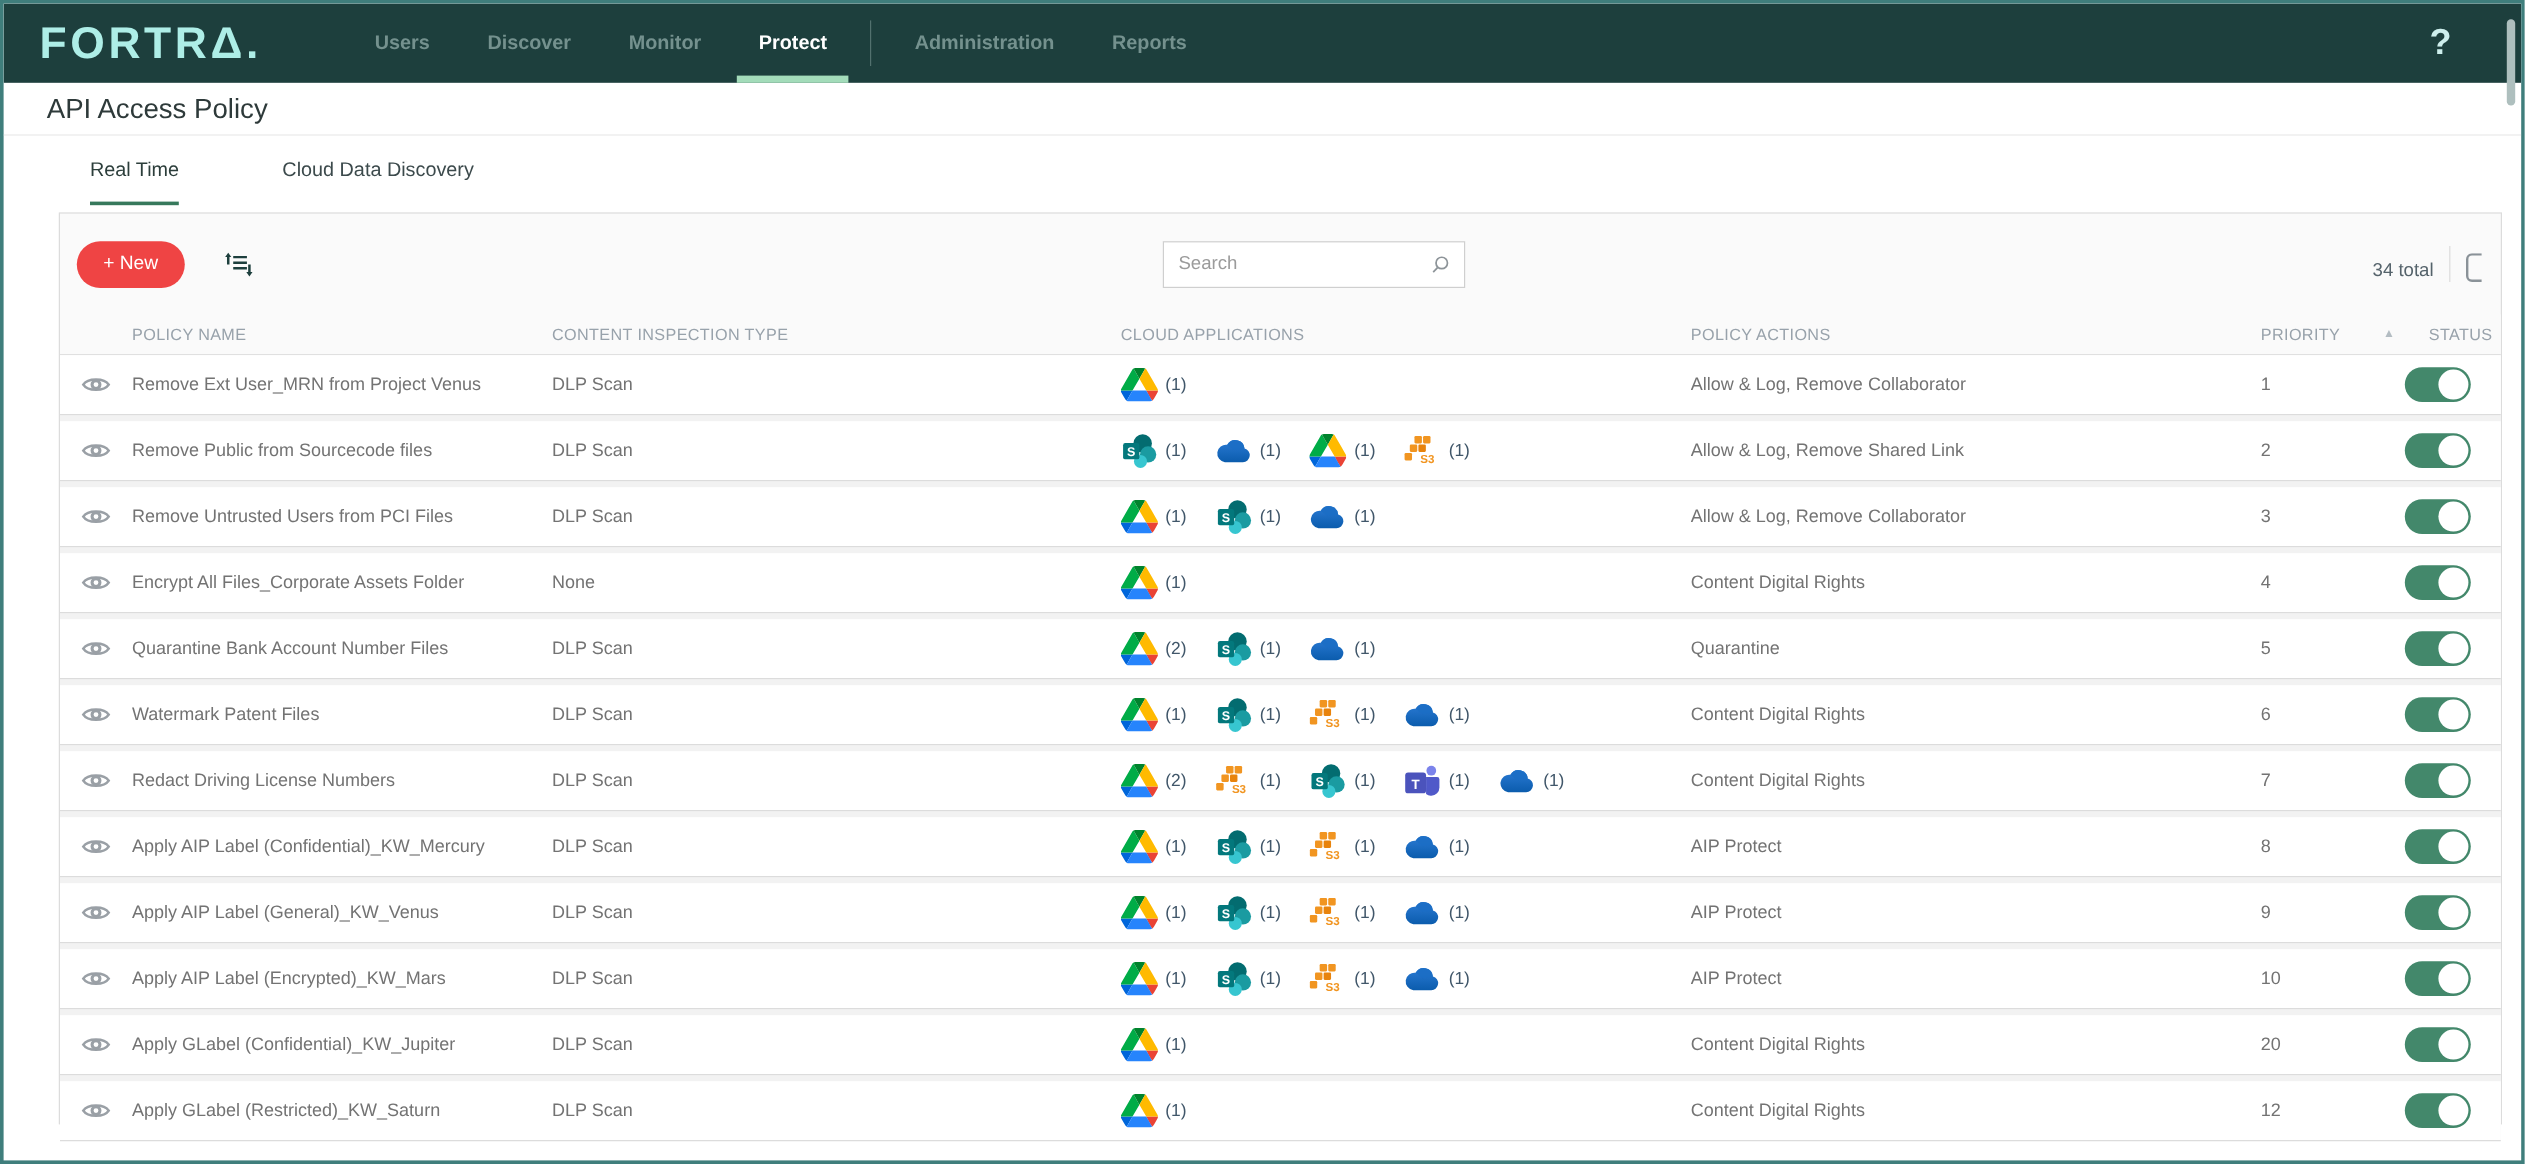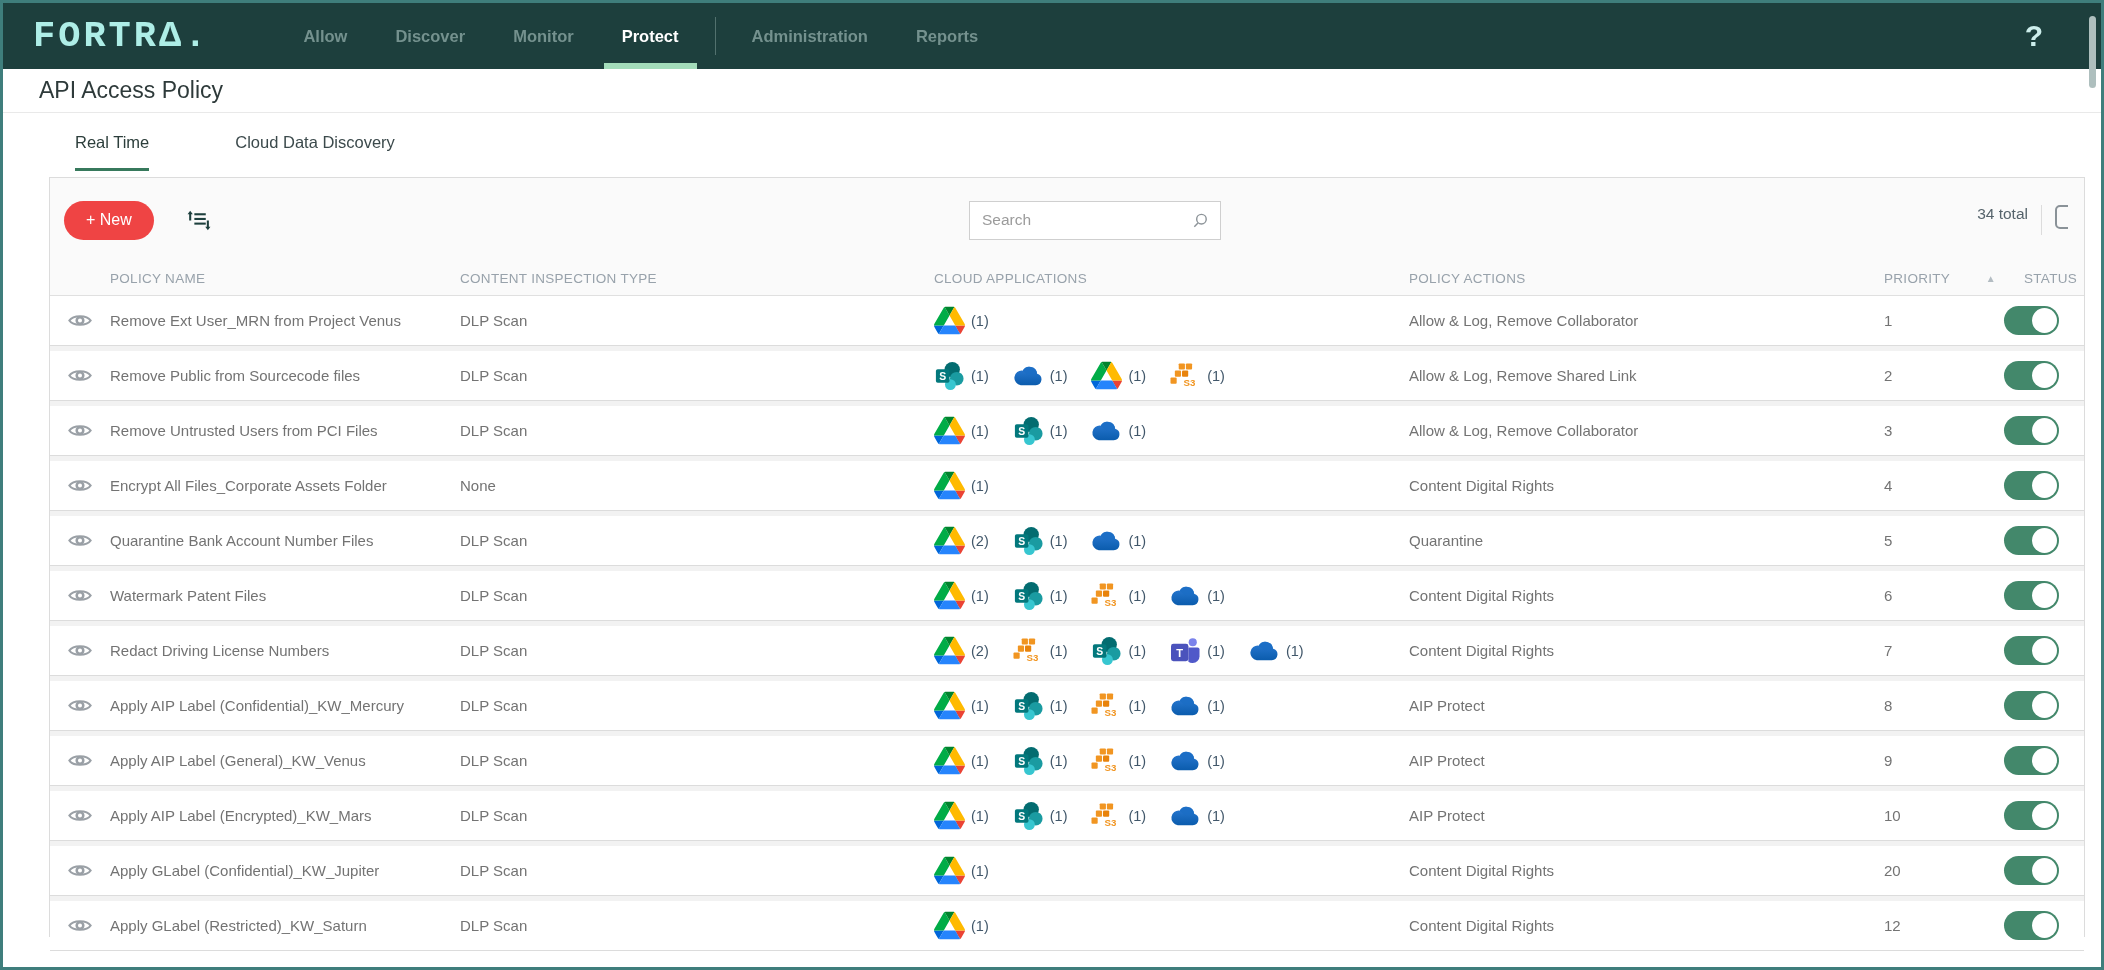--- a/index.html
+++ b/index.html
@@ -2,21 +2,21 @@
 <html><head>
 <meta charset="utf-8">
 <style>
   * { box-sizing: border-box; margin: 0; padding: 0; }
   html,body { width:2104px; height:970px; }
   body { font-family: "Liberation Sans", sans-serif; background:#fff; }
   .screen { width:2104px; height:970px; border:3px solid #3f7e7c; overflow:hidden; position:relative; background:#fff; }
 
   
   .nav { height:66px; background:#1d3f3d; display:flex; align-items:stretch; position:relative; }
-  .logo { display:flex; align-items:center; margin-left:30px; color:#aeeee7; font-size:37px; font-weight:700; letter-spacing:3px;font-family:Liberation Mono, monospace; }
+  .logo { display:flex; align-items:center; margin-left:30px; color:#aeeee7; font-size:37px; font-weight:700; letter-spacing:3px; }
   .nav-items { display:flex; align-items:stretch; margin-left:70px; }
   .nav-item { display:flex; align-items:center; padding:0 24px; color:#74918e; font-size:16.5px; font-weight:700; position:relative; cursor:pointer; }
   .nav-item.active { color:#ffffff; }
   .nav-item.active::after { content:""; position:absolute; left:6px; right:6px; bottom:0; height:6px; background:#a3dcba; }
   .nav-divider { width:1px; background:#52716e; margin:14px 12px; }
   .nav-help { margin-left:auto; margin-right:58px; display:flex; align-items:center; color:#cdeeec; font-size:30px; font-weight:700; cursor:pointer; }
   .scroll-thumb { position:absolute; right:5px; top:13px; width:7px; height:72px; background:#aebfbe; border-radius:4px; z-index:50; }
 
   
   .page-head { height:44px; display:flex; align-items:center; padding-left:36px; border-bottom:1px solid #e9e9e9; }
@@ -30,21 +30,21 @@
   
   .card { margin:6px 16px 0 46px; border:1px solid #dcdcdc; background:#fafafa; height:760px; }
 
   .toolbar { height:84px; display:flex; align-items:center; padding:0 16px 0 14px; position:relative; }
   .btn-new { background:#ef4444; color:#fff; font-size:16px; border:none; border-radius:20px; height:39px; padding:0 22px; cursor:pointer; font-family:inherit; }
   .reorder-btn { margin-left:28px; width:34px; height:34px; display:flex; align-items:center; justify-content:center; cursor:pointer; }
   .search-wrap { position:absolute; left:50%; margin-left:-98px; width:252px; height:39px; background:#fff; border:1px solid #cfcfcf; display:flex; align-items:center; }
   .search-wrap input { flex:1; border:none; outline:none; font-size:15.5px; color:#444; padding:0 10px 0 12px; font-family:inherit; background:transparent; }
   .search-wrap input::placeholder { color:#9b9b9b; }
   .search-icon { margin-right:10px; }
-  .toolbar-right { margin-left:auto; display:flex; align-items:flex-start; gap:13px; }
+  .toolbar-right { margin-left:auto; display:flex; align-items:flex-end; gap:13px; }
   .total-label { font-size:15.5px; color:#55636b; }
   .tool-divider { width:1px; height:30px; background:#dcdcdc; }
   .partial-icon { width:13px; height:24px; overflow:hidden; }
   .partial-icon .inner { width:24px; height:24px; border:2px solid #8a9298; border-radius:5px; }
 
   
   .grid-cols { display:grid; grid-template-columns:60px 350px 474px 475px 475px 120px 1fr; align-items:center; }
   .thead { height:34px; color:#98a2ab; font-size:13.5px; letter-spacing:.3px; border-bottom:1px solid #e0e0e0; background:#fafafa; }
   .thead .cell { white-space:nowrap; }
   .th-priority { display:flex; align-items:center; justify-content:space-between; padding-right:8px; }
@@ -129,21 +129,21 @@
       <line x1="6.6" y1="12.8" x2="2.6" y2="17" stroke="#8d9499" stroke-width="1.6"></line>
     </symbol>
   </defs>
 </svg>
 
 <div class="screen">
 
   <div class="nav">
     <div class="logo">FORTRΔ.</div>
     <div class="nav-items">
-        <div class="nav-item">Allow</div>
+        <div class="nav-item">Users</div>
         <div class="nav-item">Discover</div>
         <div class="nav-item">Monitor</div>
         <div class="nav-item active">Protect</div>
         <div class="nav-divider"></div>
         <div class="nav-item">Administration</div>
         <div class="nav-item">Reports</div>
       </div>
     <div class="nav-help">?</div>
   </div>
   <div class="scroll-thumb"></div>

